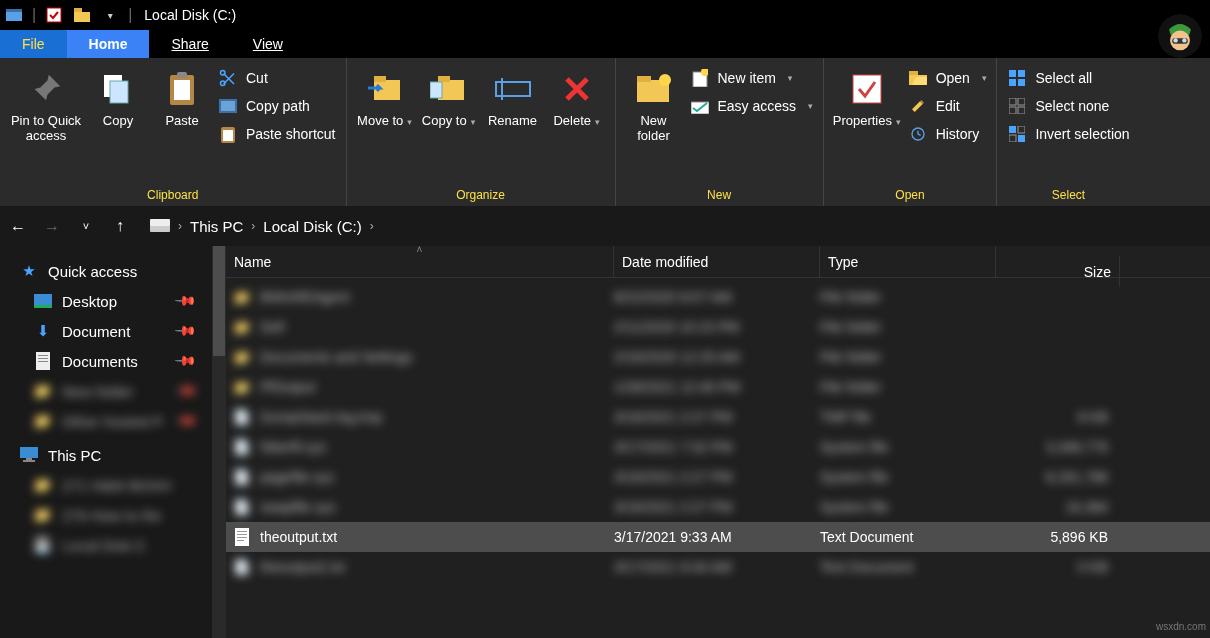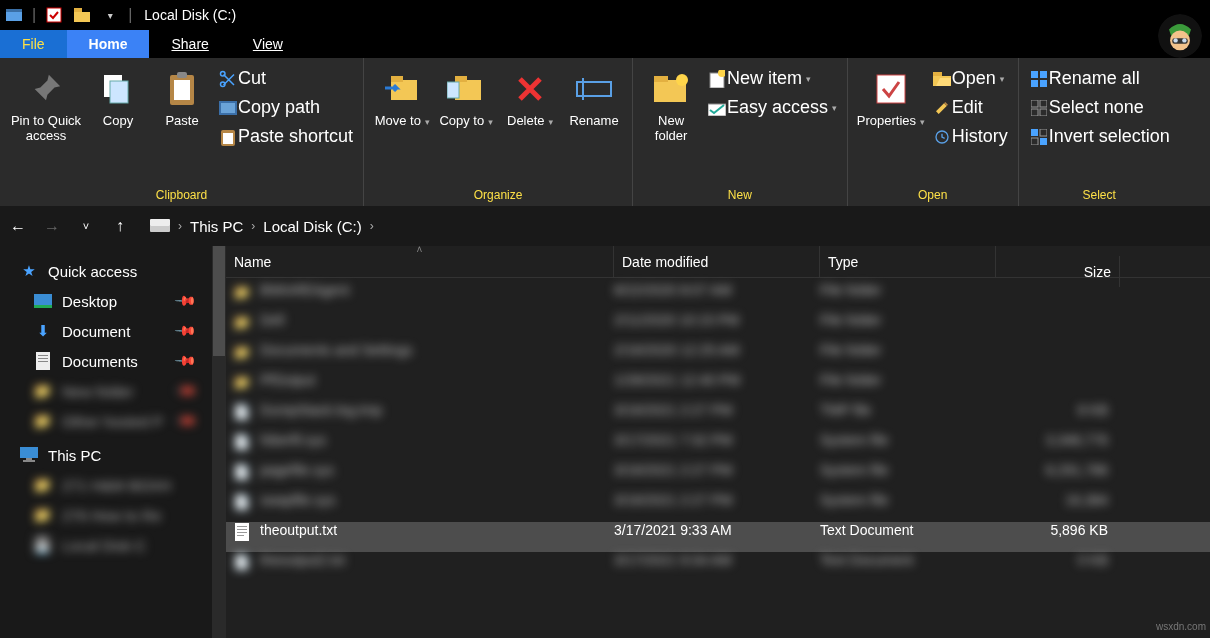--- a/index.html
+++ b/index.html
@@ -20,21 +20,21 @@
 
     
     .ribbon { height: 148px; background: #2b2b2b; display: flex; }
     .group { display: flex; flex-direction: column; padding: 4px 6px 2px 6px; border-right: 1px solid #444; }
     .group-body { display: flex; flex: 1; align-items: flex-start; }
     .group-label { text-align: center; font-size: 12px; color: #fde047; padding: 2px 0; }
     .bigbtn { display: flex; flex-direction: column; align-items: center; justify-content: space-between; width: 64px; padding: 4px 2px; cursor: pointer; text-align: center; font-size: 13px; }
     .bigbtn .icon { width: 38px; height: 38px; margin: 4px 0 6px 0; display: flex; align-items: center; justify-content: center; }
     .bigbtn .lbl { line-height: 1.15; }
     .smallbtns { display: flex; flex-direction: column; gap: 4px; padding-top: 4px; }
-    .smallbtn { display: flex; align-items: center; padding: 2px 4px; font-size: 18px; cursor: pointer; white-space: nowrap; }
+    .smallbtn { display: flex; align-items: center; gap: 8px; padding: 2px 4px; font-size: 14px; cursor: pointer; white-space: nowrap; }
     .smallbtn .sicon { width: 20px; height: 20px; display: inline-flex; align-items: center; justify-content: center; }
     .chev::after { content: "▾"; font-size: 9px; margin-left: 4px; color: #aaa; }
 
     
     .navbar { height: 40px; background: #191919; display: flex; align-items: center; padding: 0 4px; gap: 6px; }
     .navbtn { width: 28px; height: 28px; display: flex; align-items: center; justify-content: center; cursor: pointer; font-size: 16px; color: #fff; }
     .crumbs { display: flex; align-items: center; gap: 2px; font-size: 15px; margin-left: 6px; }
     .crumbs .part { padding: 3px 4px; cursor: pointer; }
     .crumbs .sep { color: #aaa; font-size: 12px; padding: 0 2px; }
 
@@ -53,21 +53,21 @@
     .listview { flex: 1; background: #202020; display: flex; flex-direction: column; }
     .cols { display: flex; height: 32px; border-bottom: 1px solid #333; align-items: center; font-size: 14px; color: #fff; position: relative; }
     .cols > div { padding: 0 8px; border-right: 1px solid #333; height: 100%; display: flex; align-items: center; cursor: pointer; }
     .c-name { width: 388px; position: relative; }
     .c-date { width: 206px; }
     .c-type { width: 176px; }
     .c-size { width: 124px; justify-content: flex-end; margin-top: 20px; }
     .sort-arrow { position: absolute; left: 50%; top: -2px; transform: translateX(-50%); font-size: 10px; color: #888; }
 
     .rows { font-size: 14px; padding-top: 4px; }
-    .row { display: flex; height: 30px; padding-left: 6px; }
+    .row { display: flex; align-items: center; height: 30px; padding-left: 6px; }
     .row .fi { width: 20px; height: 20px; margin-right: 8px; display: inline-flex; align-items: center; justify-content: center; }
     .row .r-name { width: 354px; }
     .row .r-date { width: 206px; }
     .row .r-type { width: 176px; }
     .row .r-size { width: 112px; text-align: right; }
     .row.blur { filter: blur(5px); color: #bbb; }
     .row.selected { background: #4d4d4d; color: #fff; }
 
     .avatar { position: absolute; right: 8px; top: 14px; width: 44px; height: 44px; border-radius: 50%; }
     .watermark { position: absolute; right: 4px; bottom: 6px; font-size: 10px; color: #777; }
@@ -189,34 +189,34 @@
             <svg width="38" height="34">
               <rect x="8" y="8" width="26" height="20" fill="#f3c755"></rect>
               <rect x="8" y="4" width="12" height="6" fill="#e3b040"></rect>
               <rect x="0" y="10" width="12" height="16" fill="#cde6ff" stroke="#6aa"></rect>
             </svg>
           </span>
         <span class="lbl chev"><span>Copy to</span></span>
       </div>
       <div class="bigbtn">
         <span class="icon">
-            <svg width="30" height="30" viewBox="0 0 24 24">
-              <path stroke="#e33" stroke-width="4" d="M4 4l16 16M20 4L4 20"></path>
-            </svg>
-          </span>
-        <span class="lbl chev"><span>Delete</span></span>
-      </div>
-      <div class="bigbtn">
-        <span class="icon">
             <svg width="36" height="22">
               <rect x="1" y="4" width="34" height="14" fill="none" stroke="#5aa0e6" stroke-width="2"></rect>
               <rect x="6" y="0" width="2" height="22" fill="#5aa0e6"></rect>
             </svg>
           </span>
         <span class="lbl">Rename</span>
+      </div>
+      <div class="bigbtn">
+        <span class="icon">
+            <svg width="30" height="30" viewBox="0 0 24 24">
+              <path stroke="#e33" stroke-width="4" d="M4 4l16 16M20 4L4 20"></path>
+            </svg>
+          </span>
+        <span class="lbl chev"><span>Delete</span></span>
       </div>
     </div>
     <div class="group-label">Organize</div>
   </div>
 
   <div class="group">
     <div class="group-body">
       <div class="bigbtn">
         <span class="icon">
             <svg width="38" height="34">
@@ -301,21 +301,21 @@
       <div class="smallbtns">
         <div class="smallbtn">
           <span class="sicon">
               <svg width="16" height="16">
                 <rect x="0" y="0" width="7" height="7" fill="#4aa3ff"></rect>
                 <rect x="9" y="0" width="7" height="7" fill="#4aa3ff"></rect>
                 <rect x="0" y="9" width="7" height="7" fill="#4aa3ff"></rect>
                 <rect x="9" y="9" width="7" height="7" fill="#4aa3ff"></rect>
               </svg>
             </span>
-          <span>Rename all</span>
+          <span>Select all</span>
         </div>
         <div class="smallbtn">
           <span class="sicon">
               <svg width="16" height="16">
                 <rect x="0" y="0" width="7" height="7" fill="none" stroke="#999"></rect>
                 <rect x="9" y="0" width="7" height="7" fill="none" stroke="#999"></rect>
                 <rect x="0" y="9" width="7" height="7" fill="none" stroke="#999"></rect>
                 <rect x="9" y="9" width="7" height="7" fill="none" stroke="#999"></rect>
               </svg>
             </span>

